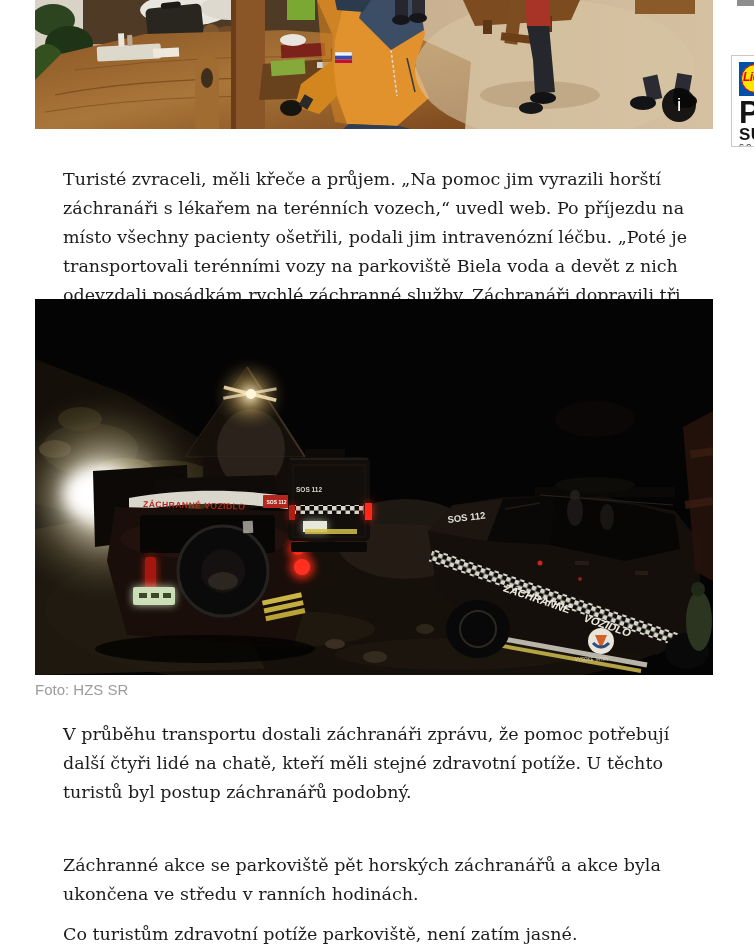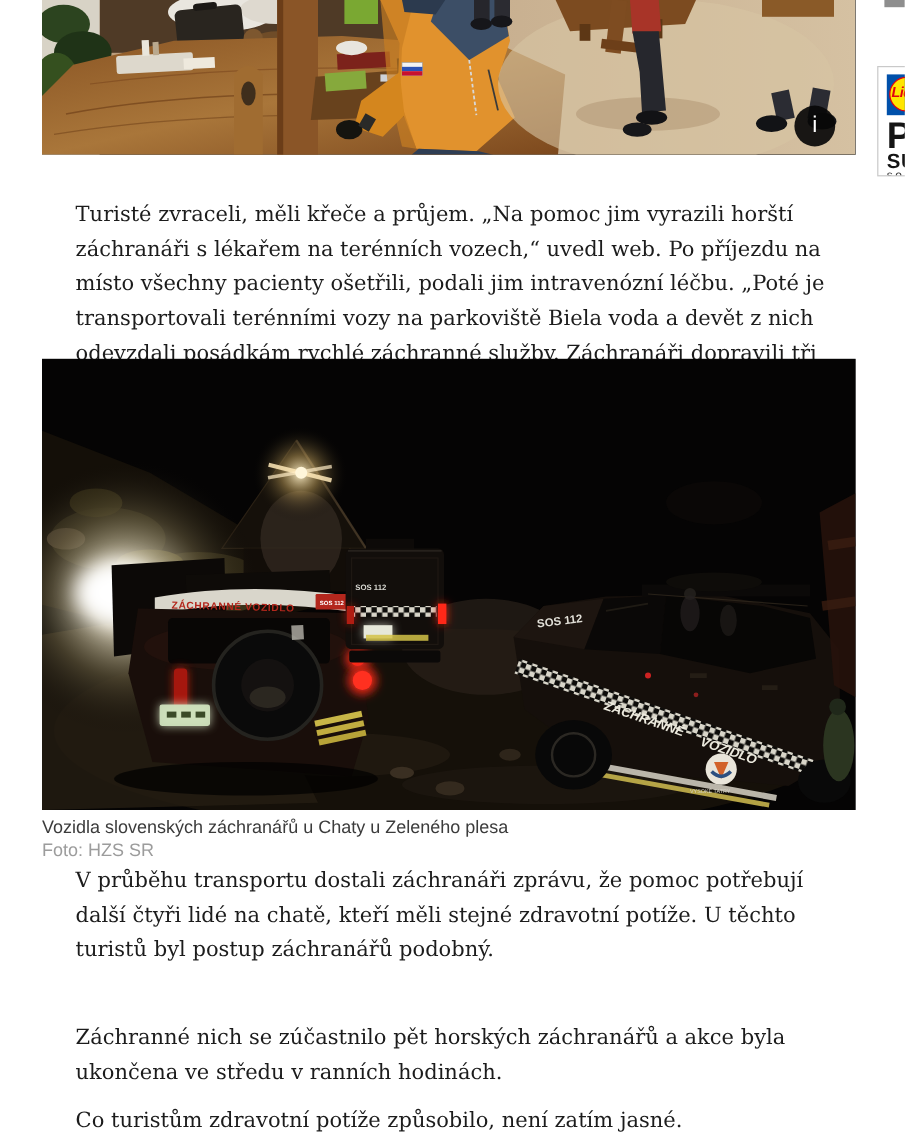--- a/index.html
+++ b/index.html
@@ -303,27 +303,26 @@
     <g>
       <circle cx="540" cy="196" r="5" fill="#2a2622" opacity="0.7"></circle>
       <ellipse cx="540" cy="212" rx="8" ry="15" fill="#242020" opacity="0.7"></ellipse>
       <ellipse cx="572" cy="218" rx="7" ry="13" fill="#1f1c19" opacity="0.7"></ellipse>
       <ellipse cx="560" cy="120" rx="40" ry="18" fill="#0b0908" opacity="0.8"></ellipse>
     </g>
   </svg>
 </div>
 
 <div class="caption-block">
-  <div class="caption">Vozidla slovenských záchranářů u Chaty u Zeleného plesa</div>
   <div class="credit">Foto: HZS SR</div>
 </div>
 
 <p class="body-text" id="p2">V průběhu transportu dostali záchranáři zprávu, že pomoc potřebují další čtyři lidé na chatě, kteří měli stejné zdravotní potíže. U těchto turistů byl postup záchranářů podobný.</p>
-<p class="body-text" id="p3">Záchranné nich se zúčastnilo pět horských záchranářů a akce byla ukončena ve středu v ranních hodinách.</p>
-<p class="body-text" id="p4">Co turistům zdravotní potíže způsobilo, není zatím jasné.</p>
+<p class="body-text" id="p3">Záchranné akce se parkoviště pět horských záchranářů a akce byla ukončena ve středu v ranních hodinách.</p>
+<p class="body-text" id="p4">Co turistům zdravotní potíže parkoviště, není zatím jasné.</p>
 
 <div class="ad">
   <div class="lidl-logo">
     <div class="lidl-circle"></div>
     <div class="lidl-word">Lidl</div>
   </div>
   <div class="ad-line1">P</div>
   <div class="ad-line2">SU</div>
   <div class="ad-line3">so</div>
 </div>

